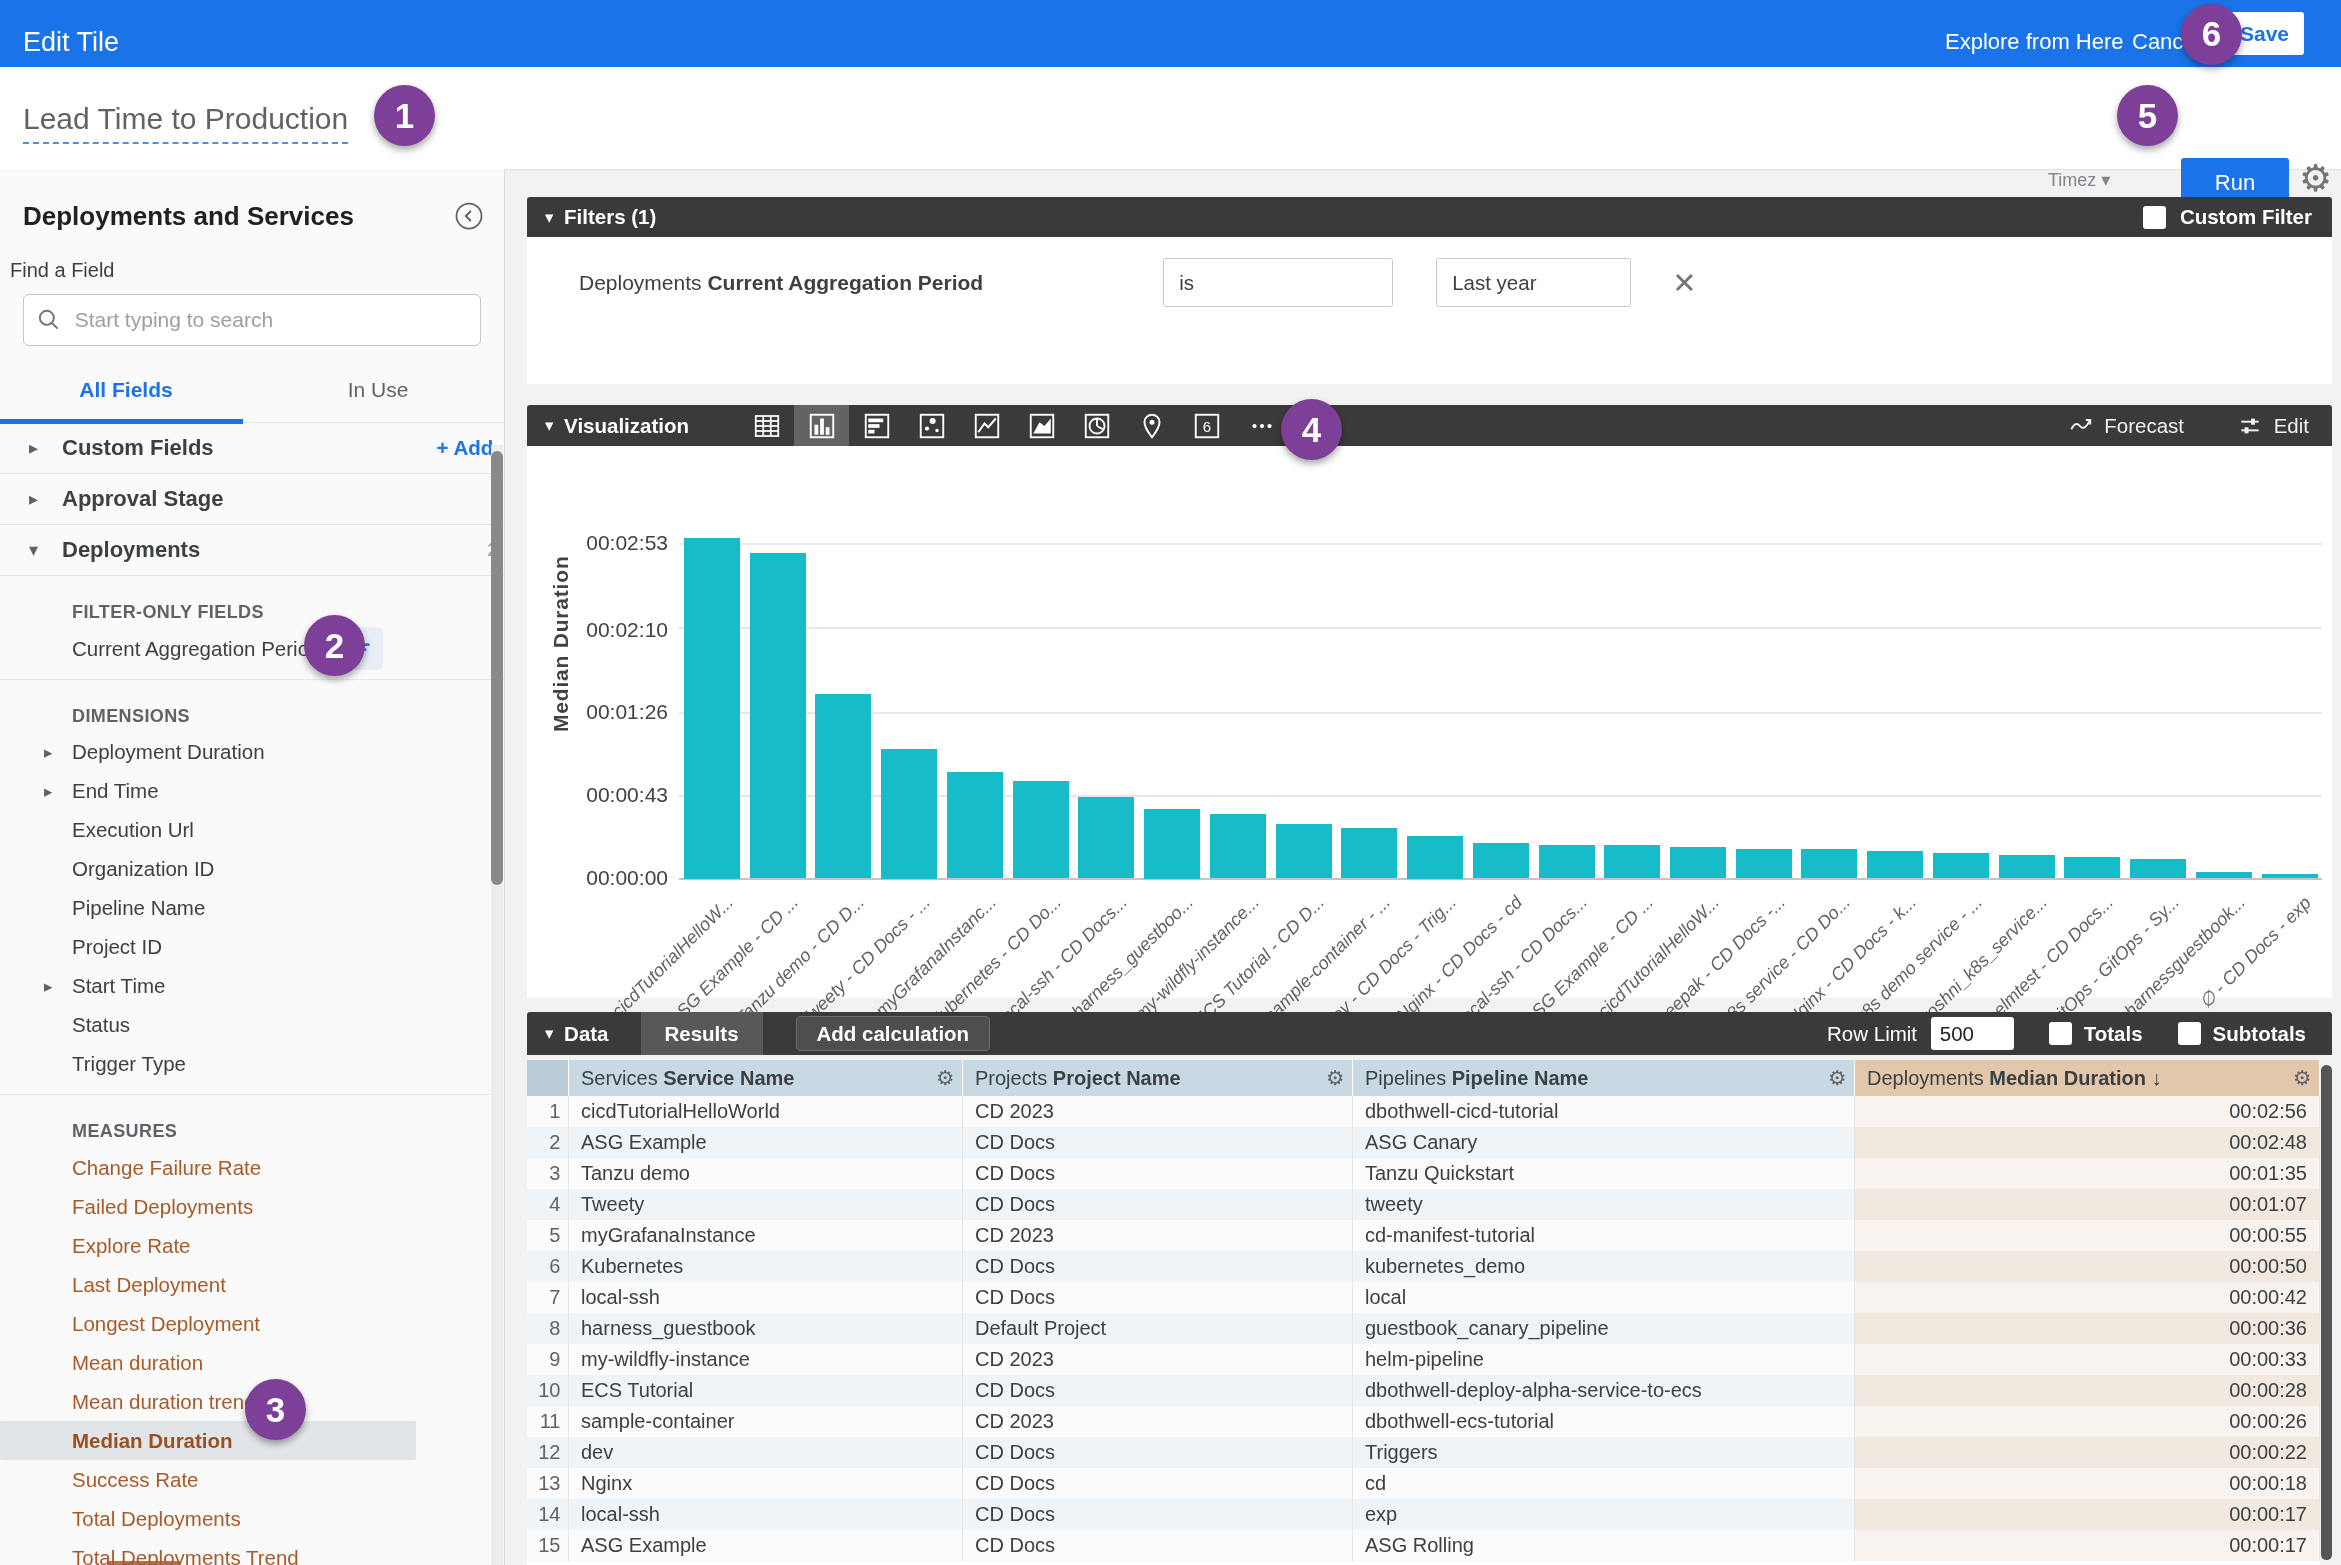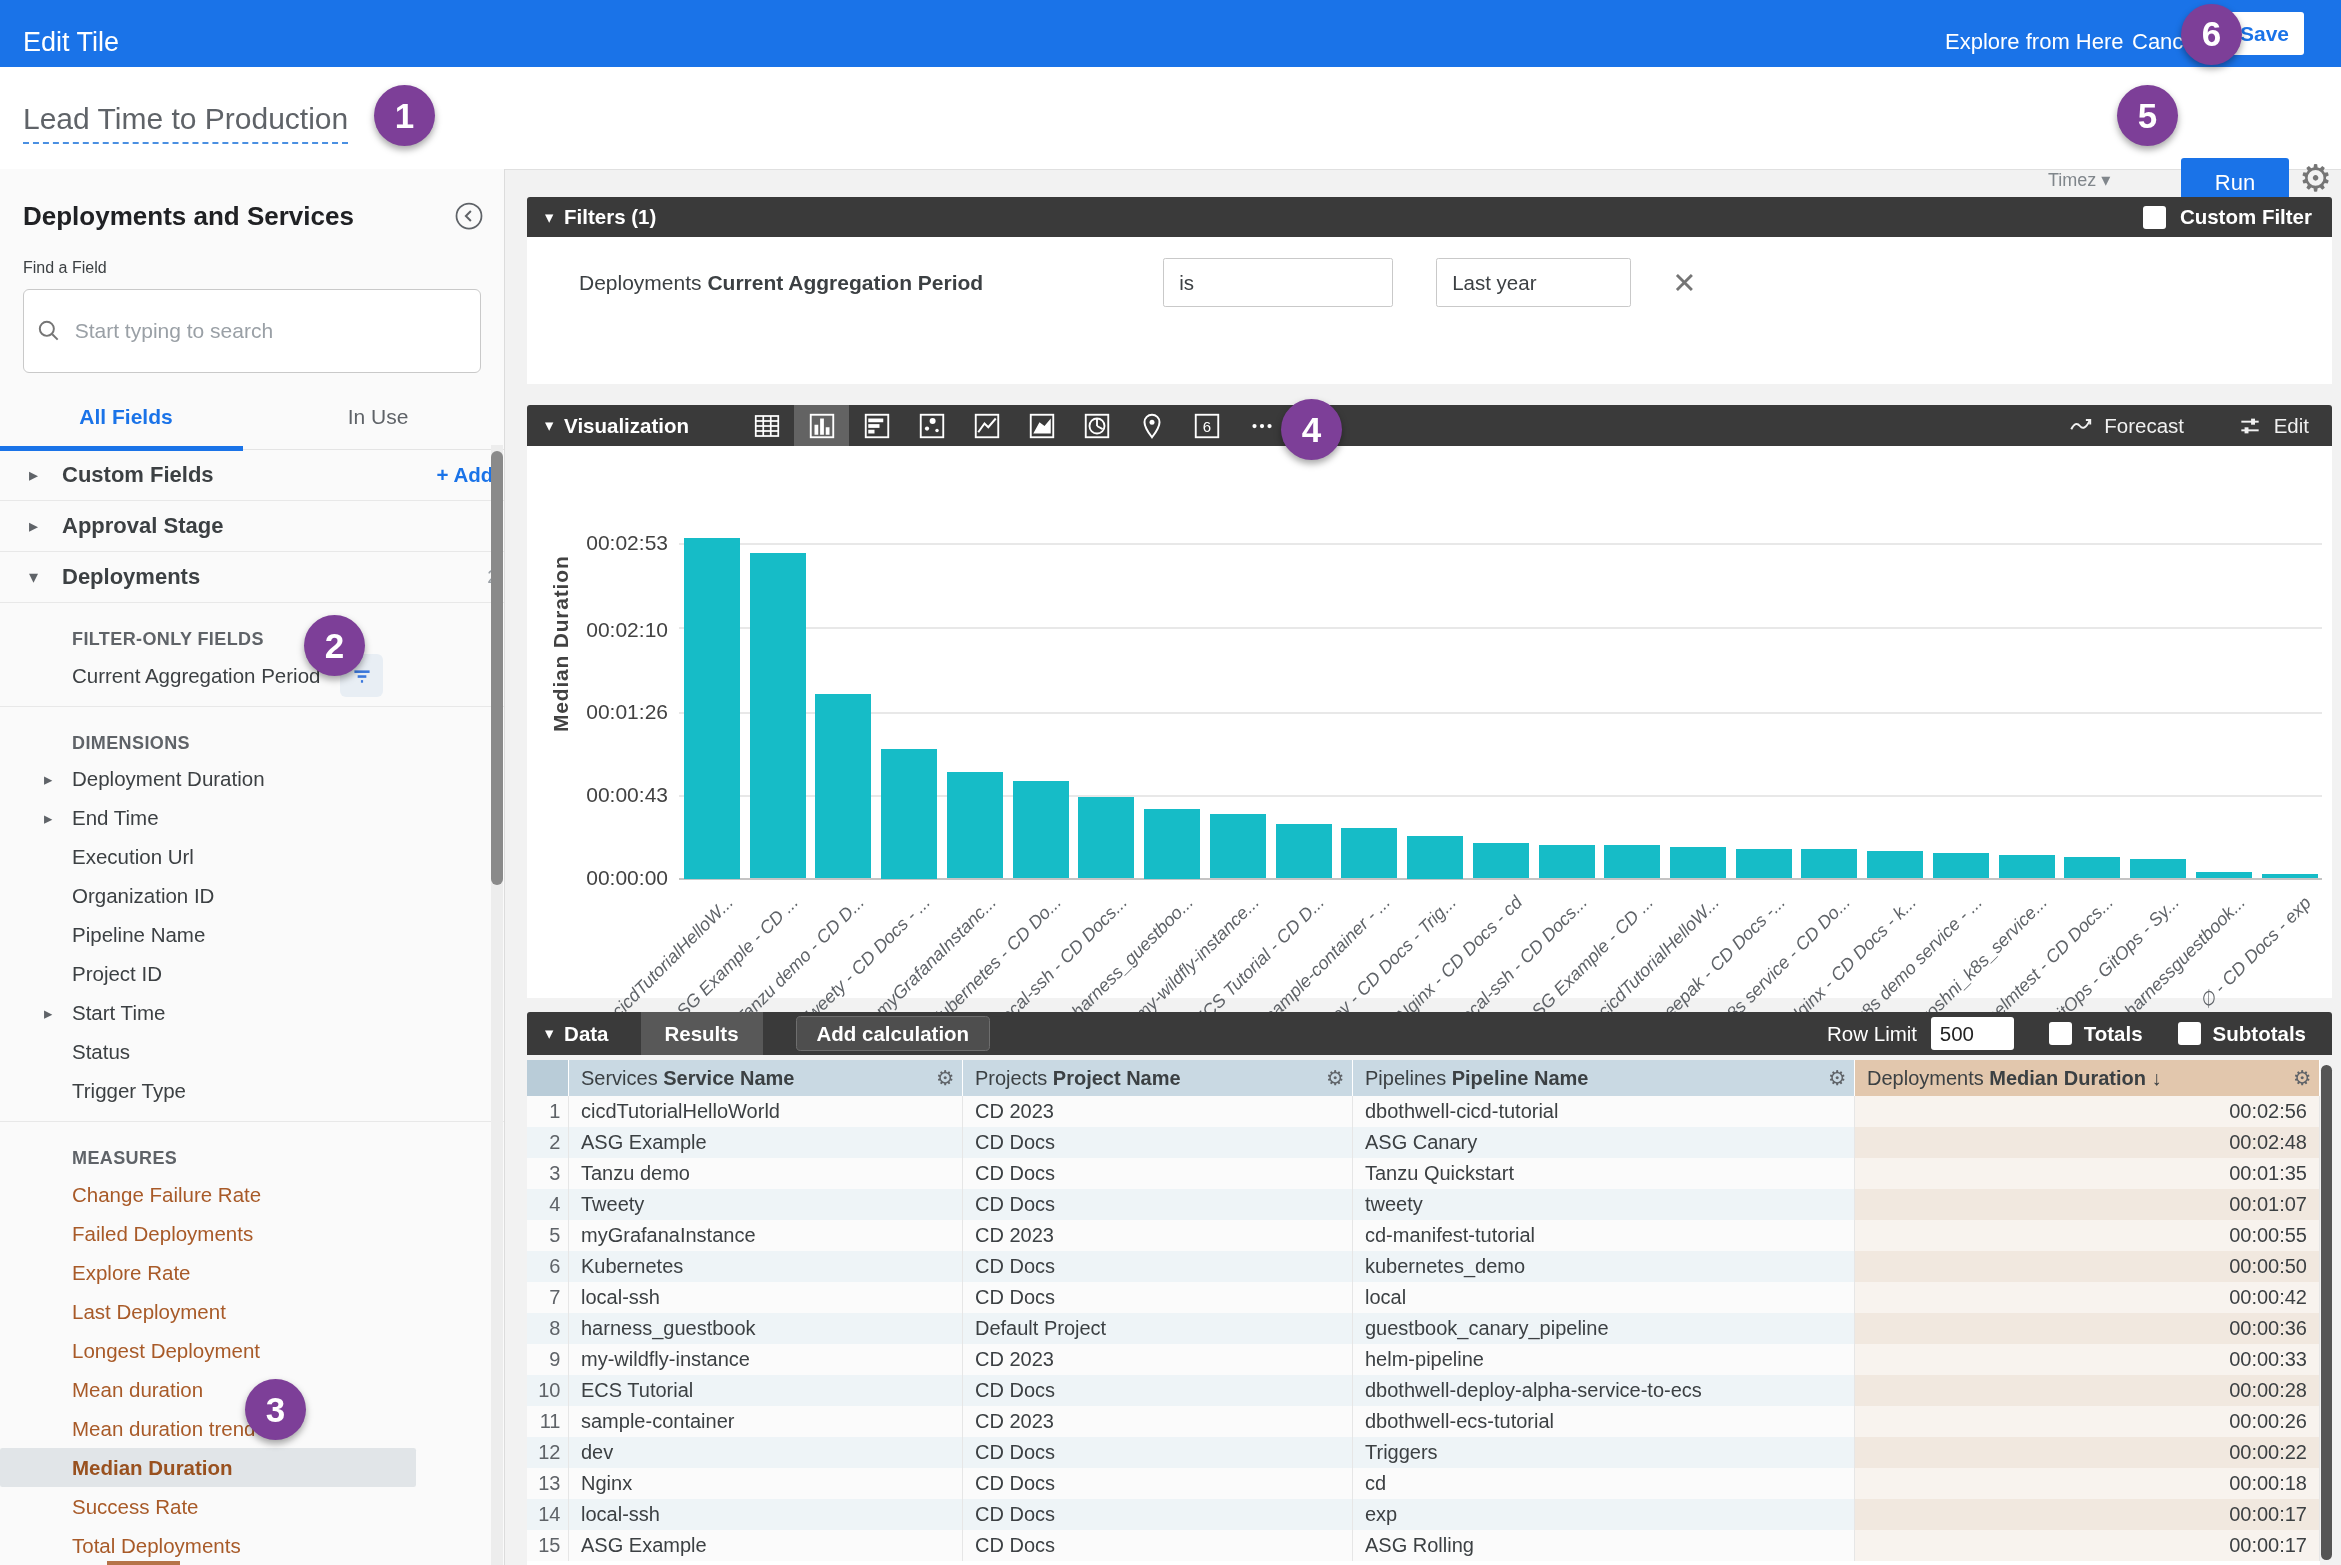--- a/index.html
+++ b/index.html
@@ -15,22 +15,22 @@
   .titlebar{left:0;top:67px;width:2342px;height:102px;background:#fff;border-bottom:1.5px solid #e0e0e0}
   .tile-title{position:absolute;left:23px;top:35px;font-size:30px;color:#5f6368;border-bottom:2.3px dashed #4a90e2;padding-bottom:6px;cursor:text}
   .fetchinfo{position:absolute;left:1792px;top:131px;font-size:20.5px;color:#5f6368}
   .tzlabel{position:absolute;left:2048px;top:102px;font-size:18px;color:#80868b}
   .runbtn{position:absolute;left:2181px;top:91px;width:108px;height:50px;background:#1a73e8;color:#fff;font-size:22px;border:none;border-radius:3px;display:flex;align-items:center;justify-content:center;cursor:pointer}
   .gear-lg{position:absolute;left:2299px;top:90px;font-size:37px;color:#757575;cursor:pointer}
   
   .sidebar{left:0;top:169px;width:504px;height:1397px;background:#fafafa;border-right:1.5px solid #dcdcdc;overflow:hidden}
   .sb-head{display:flex;justify-content:space-between;padding:32px 20px 0 23px}
   .sb-head .t{font-size:26px;font-weight:bold;color:#202124}
-  .sb-find{padding:27px 23px 0 23px;font-size:16px;color:#3c4043}
-  .sb-search{margin:12px 23px 0 23px;height:50px;border:1.5px solid #c9c9c9;border-radius:6px;background:#fff;display:flex;align-items:center;padding:16px 12px}
+  .sb-find{padding:27px 23px 0 10px;font-size:20px;color:#3c4043}
+  .sb-search{margin:12px 23px 0 23px;height:50px;border:1.5px solid #c9c9c9;border-radius:6px;background:#fff;display:flex;align-items:center;padding:0 12px}
   .sb-search input{border:none;outline:none;font-size:21px;color:#333;flex:1;margin-left:10.7px;font-family:"Liberation Sans",sans-serif;background:transparent}
   .sb-search input::placeholder{color:#9aa0a6}
   .sb-tabs{display:flex;margin-top:32px;border-bottom:1.5px solid #e4e4e4;position:relative}
   .sb-tab{width:50%;text-align:center;padding-bottom:20px;font-size:21px;color:#5f6368;cursor:pointer}
   .sb-tab.active{color:#1a73e8;font-weight:bold}
   .sb-tab-underline{position:absolute;bottom:-1.5px;left:0;width:243px;height:4.6px;background:#1a73e8}
   .sb-group{height:50px;display:flex;align-items:center;padding:0 10.7px 0 29px;border-bottom:0.8px solid #e8e8e8;cursor:pointer}
   .sb-group .chev{width:33px;font-size:18px;color:#5f6368}
   .sb-group .lbl{font-size:22px;font-weight:bold;color:#3c4043}
   .sb-group .right{margin-left:auto;font-size:20.5px;color:#1a73e8;font-weight:bold;white-space:nowrap;overflow:hidden;max-width:61px}

